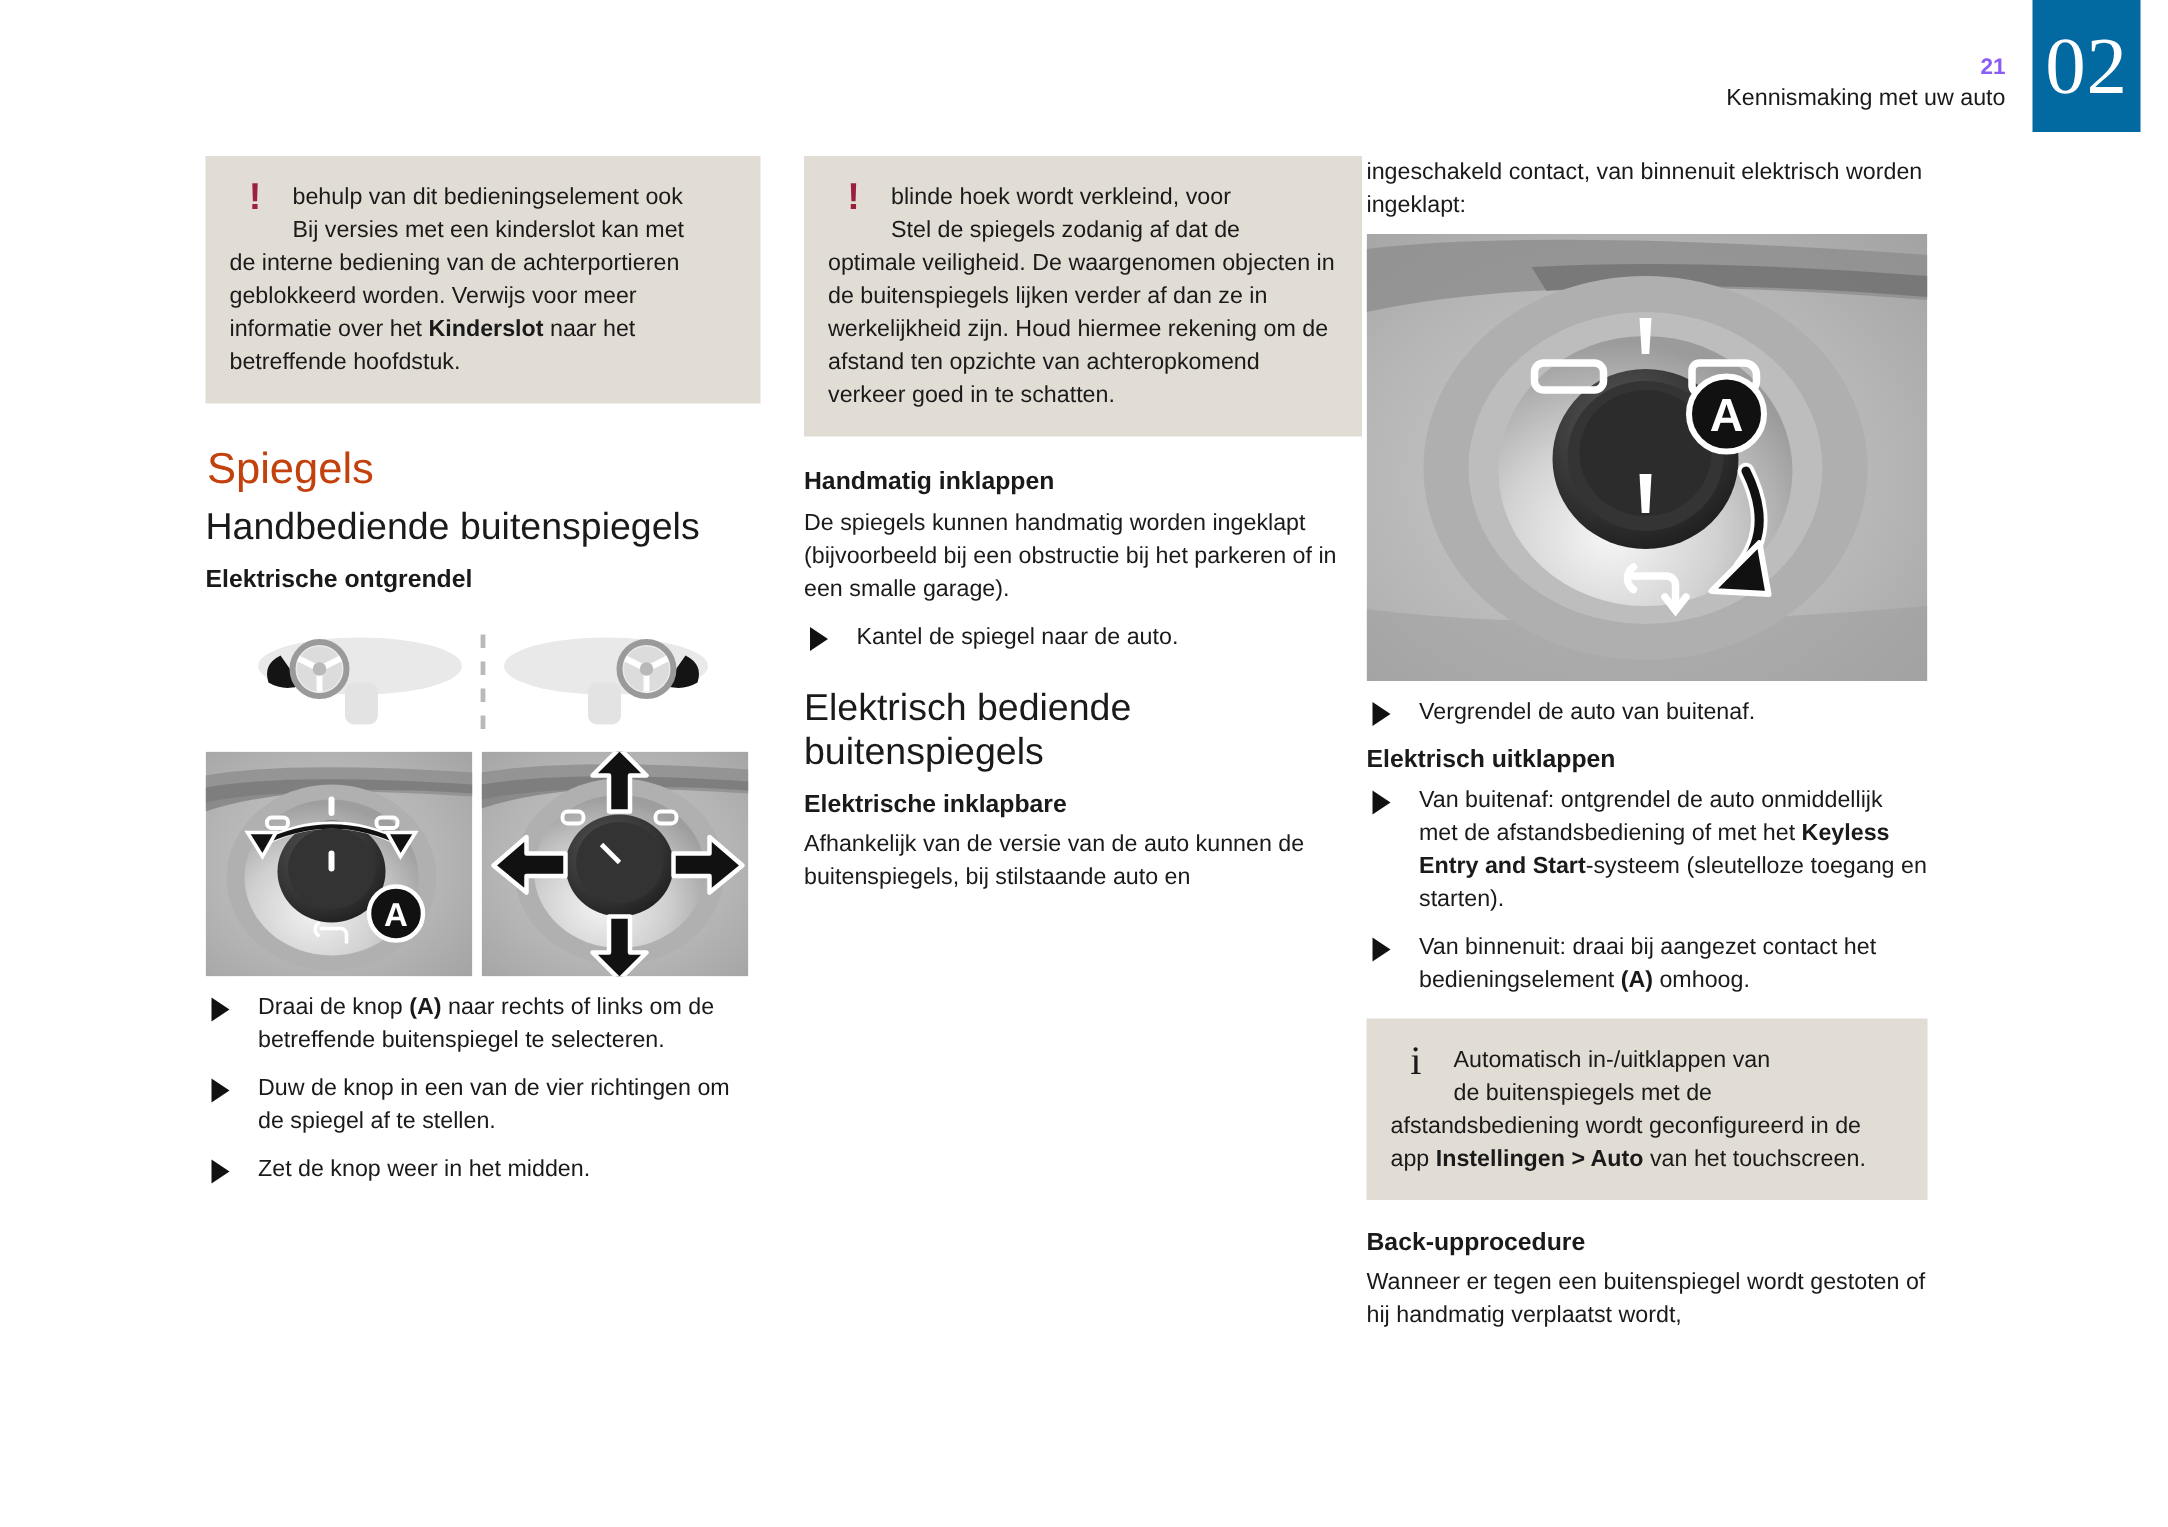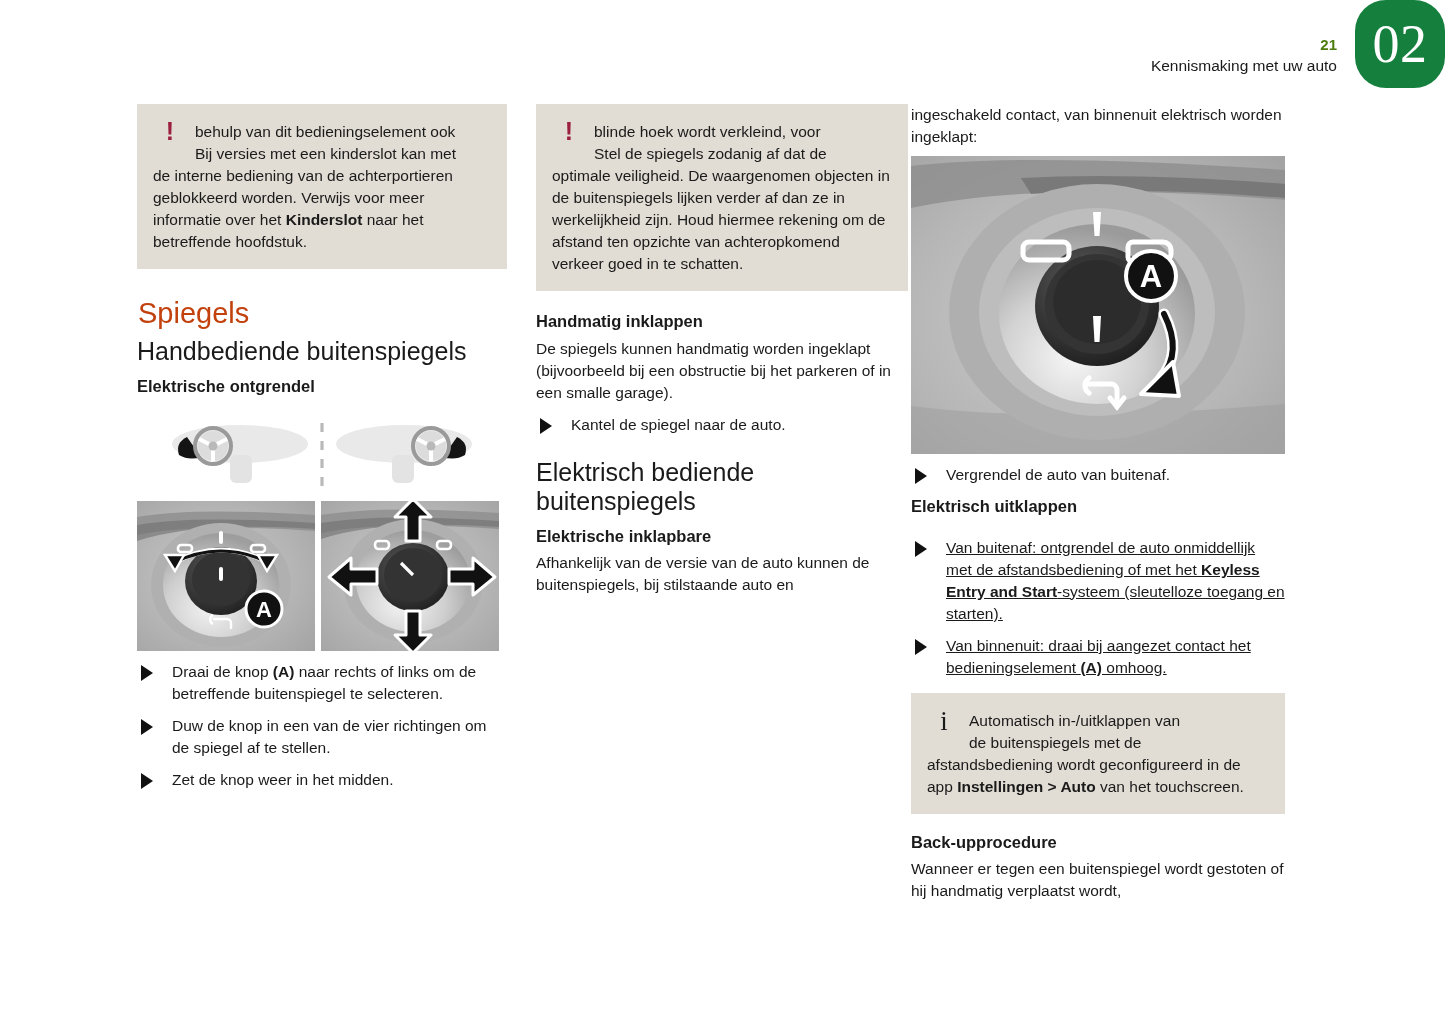--- a/index.html
+++ b/index.html
@@ -14,46 +14,45 @@
     color: #1a1a1a;
     position: relative;
     overflow: hidden;
   }
 
   
   .chapter-tab {
     position: absolute;
     top: 0;
     left: 1355px;
-    width: 90px;
+    width: 72px;
     height: 88px;
-    background: #15803d;
+    background: #0369a1;
     display: flex;
     align-items: center;
     justify-content: center;
-    border-radius: 31px;
   }
   .chapter-tab .num {
     font-family: "Liberation Serif", serif;
     font-size: 54px;
     color: #ffffff;
     line-height: 1;
     letter-spacing: 0.5px;
   }
   .header-meta {
     position: absolute;
     top: 36px;
     left: 700px;
     width: 637px;
     text-align: right;
   }
   .header-meta .page-no {
     font-size: 15px;
     font-weight: bold;
-    color: #4d7c0f;
+    color: #8b5cf6;
     line-height: 1.25;
   }
   .header-meta .chapter-title {
     font-size: 15.5px;
     color: #1a1a1a;
     line-height: 1.3;
     margin-top: 1px;
   }
 
   
@@ -426,21 +425,21 @@
         <text x="240" y="131" font-family="Liberation Sans, sans-serif" font-size="31" font-weight="bold" fill="#ffffff" text-anchor="middle">A</text>
       </svg>
     </div>
 
     <ul class="arrows">
       <li><span class="tri"></span><span>Vergrendel de auto van buitenaf.</span></li>
     </ul>
 
     <h3 class="subsub">Elektrisch uitklappen</h3>
 
-    <ul class="arrows" style="margin-top:20px;text-decoration:underline;">
+    <ul class="arrows" style="margin-top:6px;">
       <li><span class="tri"></span><span>Van buitenaf: ontgrendel de auto onmiddellijk met de afstandsbediening of met het </span><b>Keyless Entry and Start</b><span>-systeem (sleutelloze toegang en starten).</span></li>
       <li><span class="tri"></span><span>Van binnenuit: draai bij aangezet contact het bedieningselement </span><b>(A)</b><span> omhoog.</span></li>
     </ul>
 
     <div class="notebox" style="margin-top:14px;">
       <div class="lead-icon info">i</div>
       <div class="first-lines">
         <p>Automatisch in-/uitklappen van</p>
         <p>de buitenspiegels met de</p>
       </div>

